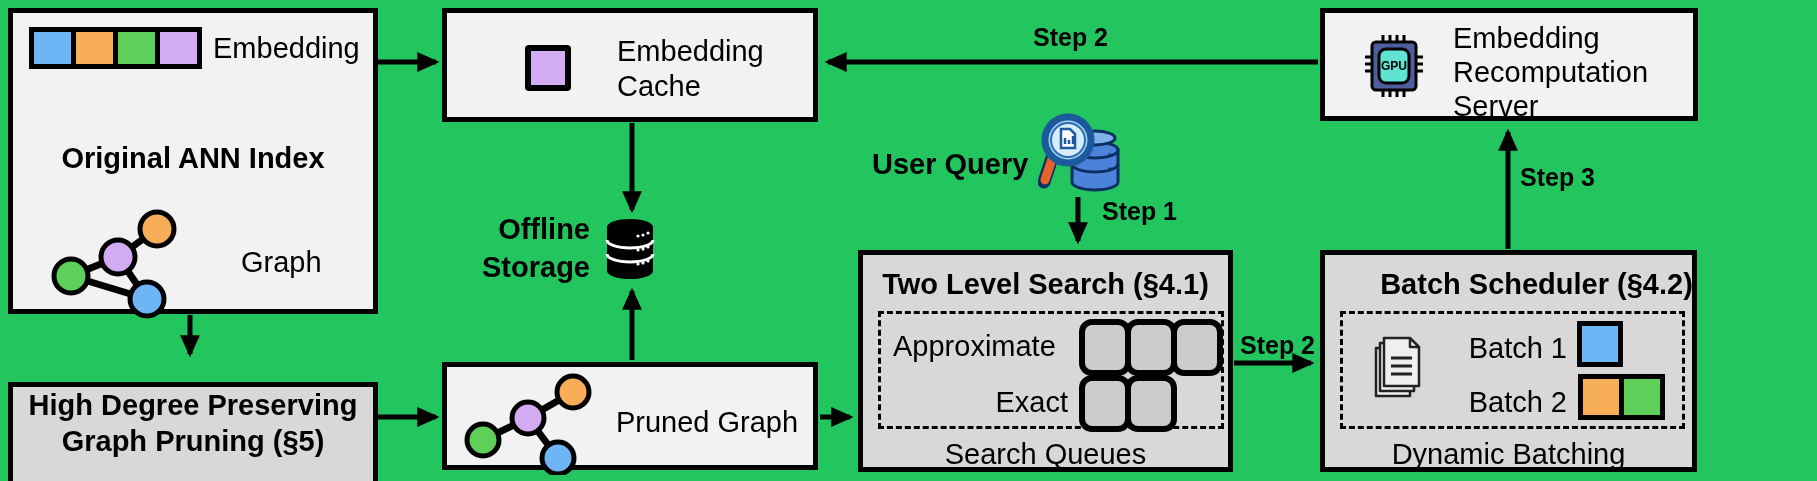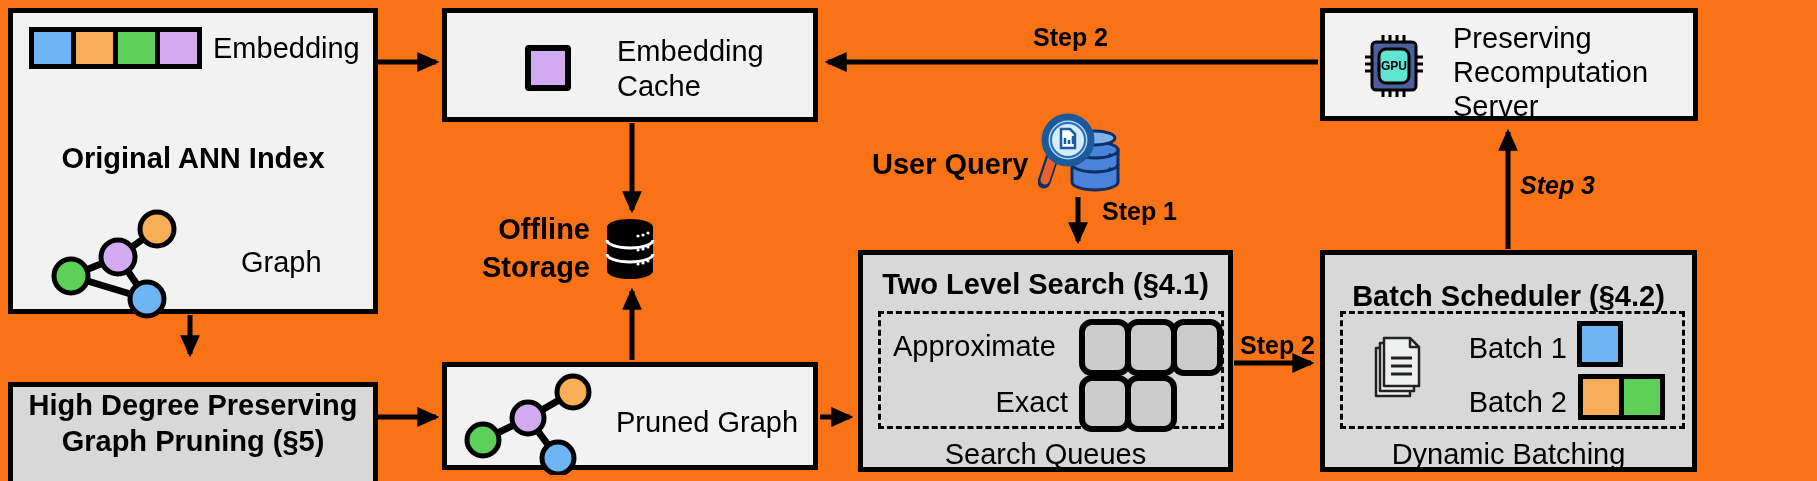--- a/index.html
+++ b/index.html
@@ -2,21 +2,21 @@
 <html style="--box_light: #f2f2f2; --box_mid: #d8d8d8; --slot_fill: #cccccc; --blue: #6eb5f5; --orange: #f8ad57; --green: #5ecf58; --purple: #d3abf3; --line: #000000; --gpu_chip: #4d5f9f; --gpu_screen: #5fe3d2; --handle_orange: #e8622d; --db_blue: #4a83d9; --db_blue_dark: #123c77;"><head>
 <meta charset="utf-8">
 <style>
   :root{
     --box_light:#f2f2f2; --box_mid:#d8d8d8; --slot_fill:#cccccc;
     --blue:#6eb5f5; --orange:#f8ad57; --green:#5ecf58; --purple:#d3abf3;
     --line:#000000; --gpu_chip:#4d5f9f; --gpu_screen:#5fe3d2;
     --handle_orange:#e8622d; --db_blue:#4a83d9; --db_blue_dark:#123c77;
   }
   html,body{margin:0;padding:0;background:#ffffff;}
-  .canvas{position:relative;width:1817px;height:481px;background:#f97316;overflow:hidden;
+  .canvas{position:relative;width:1817px;height:481px;background:#22c55e;overflow:hidden;
           font-family:"Liberation Sans","DejaVu Sans",sans-serif;color:#000;}
   .box{position:absolute;border:5px solid #000;box-sizing:border-box;}
   .light{background:var(--box_light);}
   .mid{background:var(--box_mid);}
   .lbl{position:absolute;font-size:29px;line-height:1.2;}
   .bold{font-weight:bold;}
   .center{text-align:center;}
   .pre{white-space:pre-line;}
   .step{position:absolute;font-size:25px;font-weight:bold;}
   .strip{position:absolute;display:flex;background:#000;padding:5px;gap:5px;}
@@ -167,21 +167,21 @@
     <div class="lbl" style="left:30px;top:130px;width:175px;text-align:right;">Exact</div>
     <div class="qslots" style="left:216px;top:120px;">
         <div></div>
         <div></div>
       </div>
     <div class="lbl center" style="left:0;top:182px;width:100%;">Search Queues</div>
   </div>
   <div class="step" style="left:1240px;top:331px;">Step 2</div>
 
   <div class="box mid" style="left:1320px;top:250px;width:377px;height:222px;">
-    <div class="lbl bold center" style="left:0;top:24px;width:100%;">Batch Scheduler (§4.2)</div>
+    <div class="lbl bold center" style="left:0;top:12px;width:100%;padding-left:28px;">Batch Scheduler (§4.2)</div>
     <div class="dashed" style="left:15px;top:56px;width:345px;height:118px;"></div>
     <svg class="icon" style="left:46px;top:81px;" width="54" height="66" viewBox="0 0 54 66">
       <g fill="#eef0ef" stroke="#222" stroke-width="2.5" stroke-linejoin="round">
         <rect x="5" y="12" width="34" height="48"></rect>
         <rect x="9" y="7" width="34" height="48"></rect>
         <path d="M13,2 h26 l9,9 v39 h-35 z"></path>
         <path d="M39,2 v9 h9" fill="none"></path>
       </g>
       <g stroke="#222" stroke-width="3">
         <line x1="20" y1="22" x2="41" y2="22"></line>
@@ -193,21 +193,21 @@
     <div class="bpair" style="left:252px;top:66px;">
       <div style="background:var(--blue);"></div>
     </div>
     <div class="lbl" style="left:130px;top:130px;width:112px;text-align:right;">Batch 2</div>
     <div class="bpair" style="left:253px;top:119px;">
       <div style="background:var(--orange);"></div>
       <div style="background:var(--green);"></div>
     </div>
     <div class="lbl center" style="left:0;top:182px;width:100%;">Dynamic Batching</div>
   </div>
-  <div class="step" style="left:1520px;top:171px;font-style:italic;">Step 3</div>
+  <div class="step" style="left:1520px;top:163px;">Step 3</div>
 
   <div class="box light" style="left:1320px;top:8px;width:378px;height:113px;">
     <svg class="icon" style="left:36px;top:20px;" width="68" height="66" viewBox="0 0 68 66">
       <g stroke="#000" stroke-width="3">
         <line x1="22" y1="2" x2="22" y2="10"></line>
           <line x1="29" y1="2" x2="29" y2="10"></line>
         <line x1="36" y1="2" x2="36" y2="10"></line>
           <line x1="43" y1="2" x2="43" y2="10"></line>
         <line x1="22" y1="56" x2="22" y2="64"></line>
           <line x1="29" y1="56" x2="29" y2="64"></line>
@@ -217,17 +217,17 @@
           <line x1="4" y1="31" x2="12" y2="31"></line>
         <line x1="4" y1="38" x2="12" y2="38"></line>
         <line x1="54" y1="24" x2="62" y2="24"></line>
           <line x1="54" y1="31" x2="62" y2="31"></line>
         <line x1="54" y1="38" x2="62" y2="38"></line>
       </g>
       <rect x="11" y="9" width="44" height="48" rx="4" style="fill:var(--gpu_chip);" stroke="#000" stroke-width="3"></rect>
       <rect x="18" y="16" width="30" height="34" rx="7" style="fill:var(--gpu_screen);" stroke="#000" stroke-width="3"></rect>
       <text x="33" y="37" text-anchor="middle" font-size="12" font-weight="bold" fill="#000" font-family="Liberation Sans, DejaVu Sans, sans-serif">GPU</text>
     </svg>
-    <div class="lbl" style="left:128px;top:8px;width:225px;line-height:1.18;">Preserving Recomputation Server</div>
+    <div class="lbl" style="left:128px;top:8px;width:225px;line-height:1.18;">Embedding Recomputation Server</div>
   </div>
   <div class="step" style="left:1033px;top:23px;">Step 2</div>
 
 </div>
 
 </body></html>

